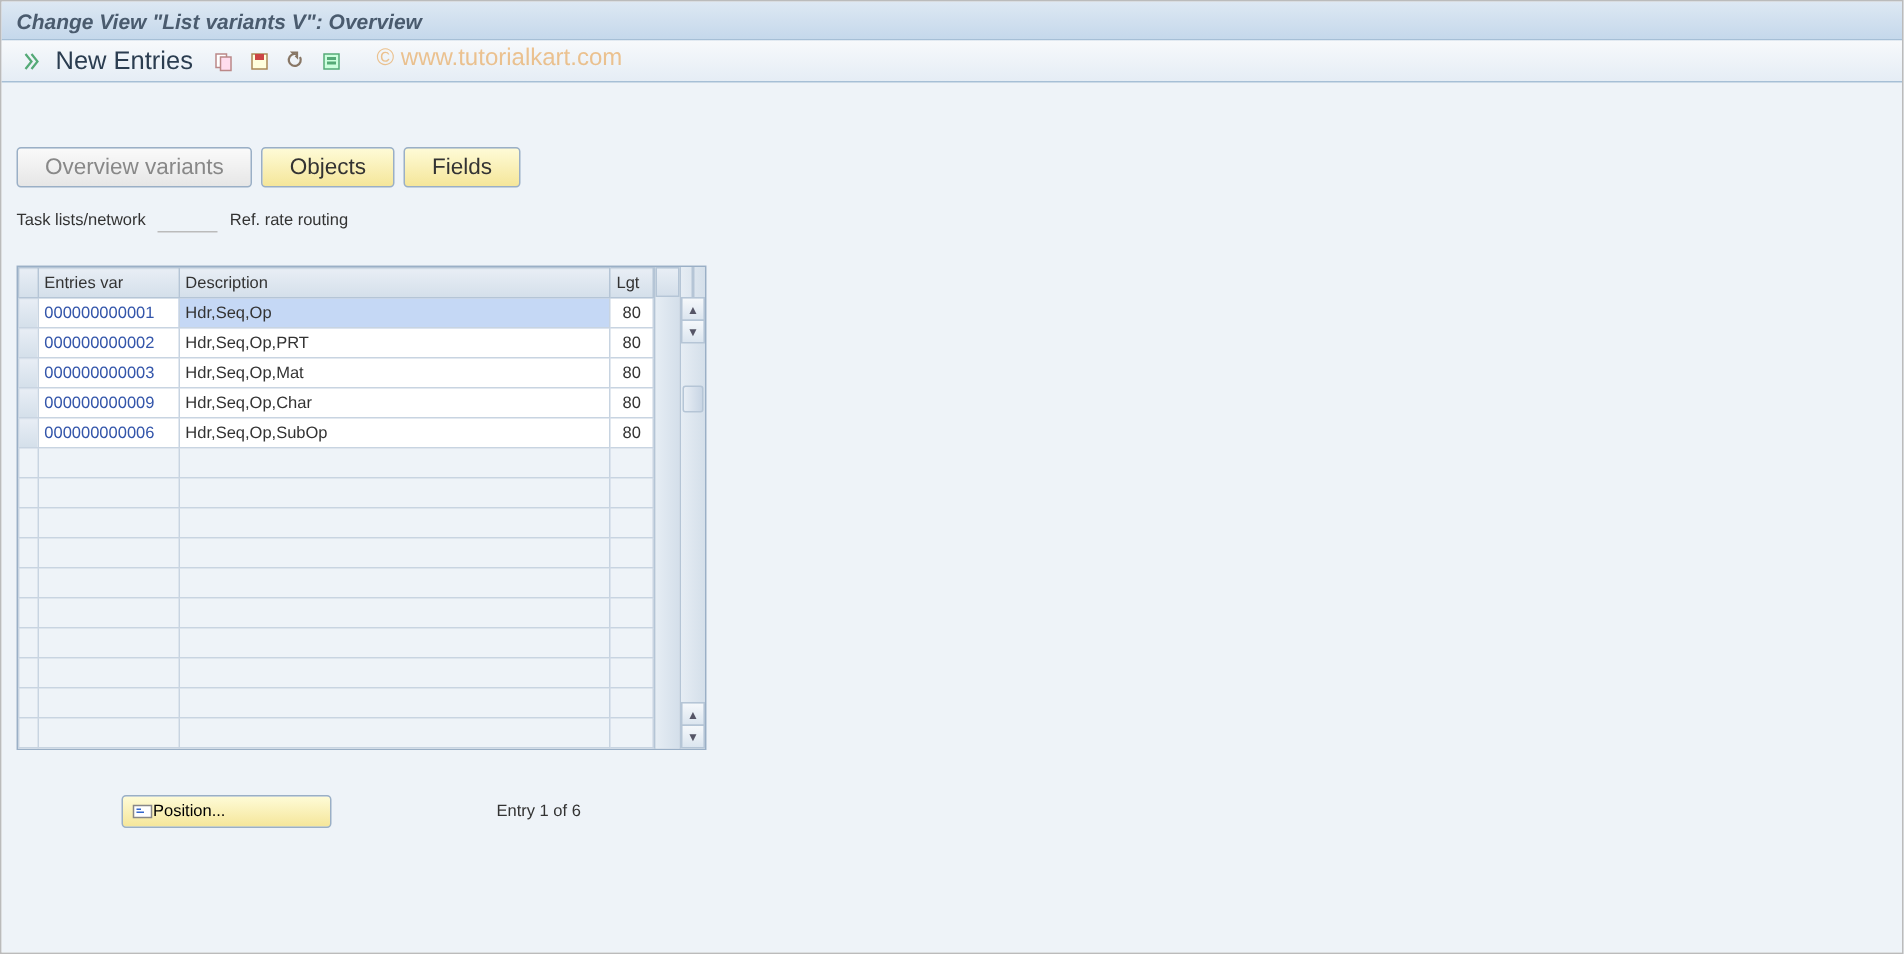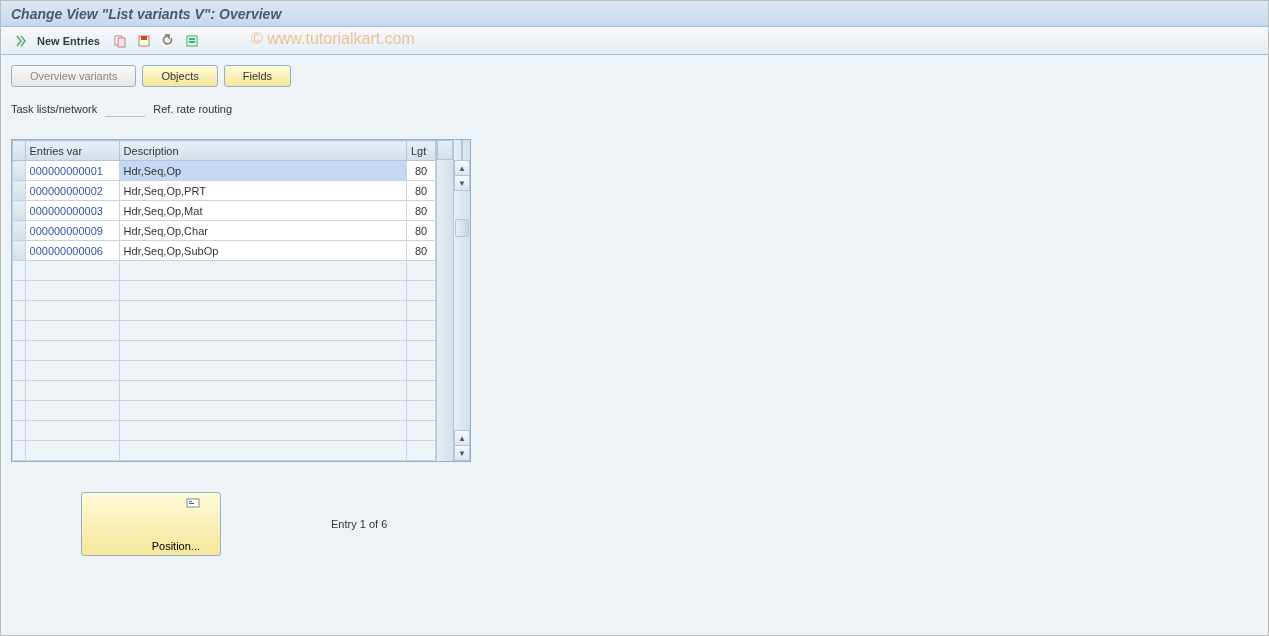--- a/index.html
+++ b/index.html
@@ -39,45 +39,46 @@
     }
     .toolbar-icon {
       width: 20px;
       height: 20px;
       display: flex;
       align-items: center;
       justify-content: center;
       cursor: pointer;
       border-radius: 2px;
     }
-    .toolbar-label { font-size: 11px; color: #2b3d50; margin: 0 6px 0 2px; cursor: pointer; font-weight: bold; }
+    .toolbar-label { font-size: 17px; color: #2b3d50; margin: 0 6px 0 2px; cursor: pointer; }
     .watermark {
       position: absolute;
       left: 250px;
       top: 3px;
       font-size: 16px;
       color: #e8a04a;
       opacity: 0.6;
       font-weight: normal;
       pointer-events: none;
     }
     .content {
       padding: 10px;
       background: #eef3f8;
       height: calc(100% - 54px);
     }
     .tab-row { display: flex; gap: 0; margin-bottom: 14px; }
     .tab {
       border: 1px solid #9aafc6;
       padding: 4px 18px;
-      font-size: 11px;
+      font-size: 15px;
       cursor: pointer;
       background: linear-gradient(to bottom, #fefbd7 0%, #f5e69a 100%);
       border-radius: 3px;
       margin-right: 6px;
+      margin-top: 33px;
     }
     .tab.disabled {
       background: linear-gradient(to bottom, #fafafa 0%, #e6e6e6 100%);
       color: #888;
       cursor: default;
     }
     .field-row {
       display: flex;
       align-items: center;
       gap: 8px;
@@ -164,24 +165,22 @@
       padding-left: 70px;
     }
     .position-btn {
       background: linear-gradient(to bottom, #fefbd7 0%, #f5e69a 100%);
       border: 1px solid #9aafc6;
       border-radius: 3px;
       padding: 3px 20px 3px 6px;
       font-size: 11px;
       cursor: pointer;
       display: flex;
-      align-items: flex-end;
-      gap: 30px;
+      align-items: center;
       min-width: 140px;
-      flex-direction: column;
     }
     .position-btn .ic { width: 14px; height: 14px; }
     .entry-text { font-size: 11px; color: #333; }
     .nav-strip {
       width: 18px;
       background: linear-gradient(to right, #e6edf4, #d4dfea);
       border-left: 1px solid #b5c5d6;
     }
     .strip-head {
       height: 20px;

